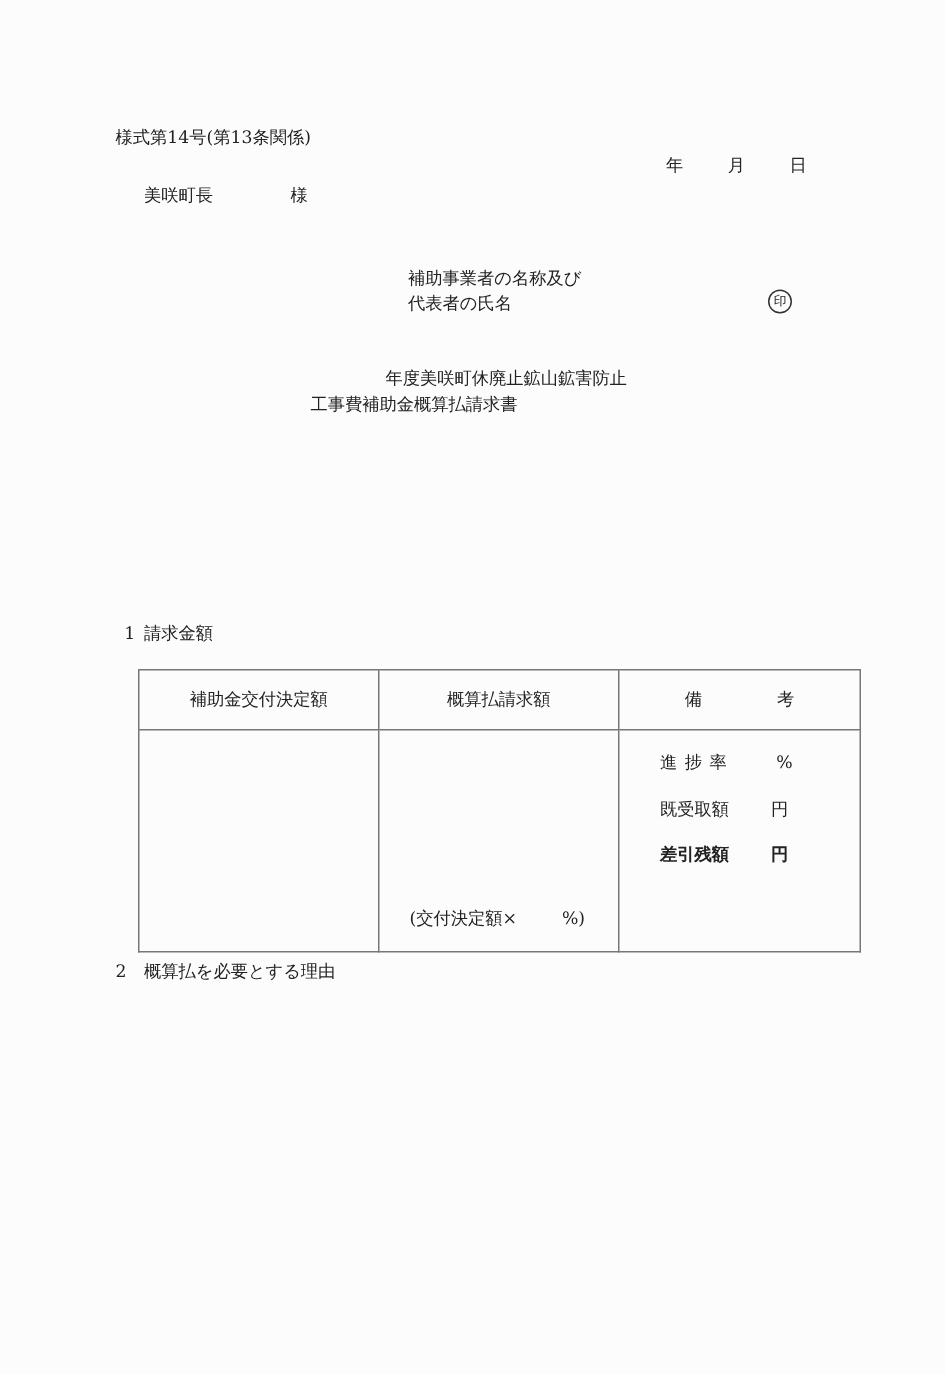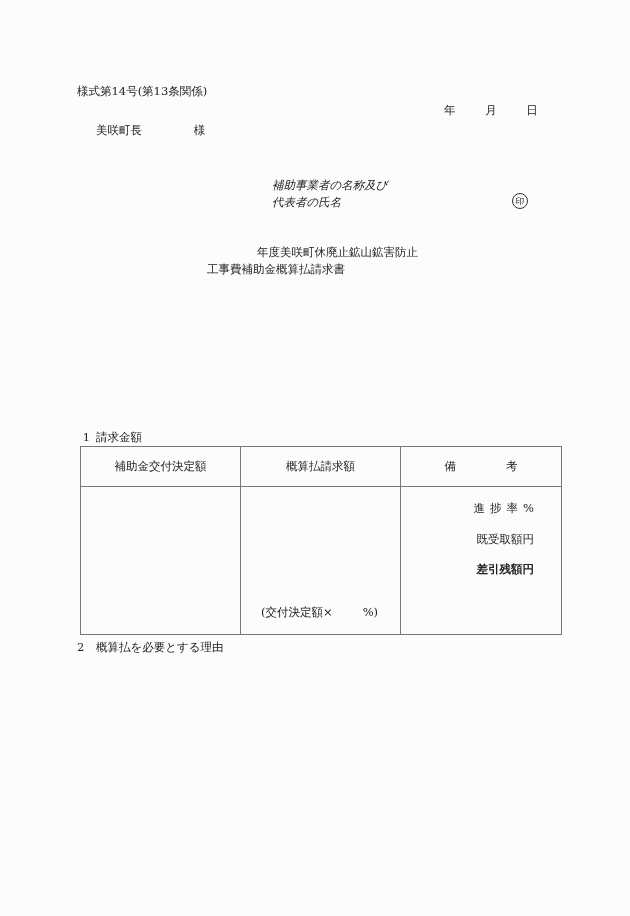--- a/index.html
+++ b/index.html
@@ -13,52 +13,52 @@
     overflow: hidden;
   }
   .abs { position: absolute; white-space: nowrap; }
   .form-no { left: 77px; top: 84px; }
   .date-line { left: 444px; top: 103px; }
   .date-line span { display: inline-block; }
   .date-line .d1 { margin-right: 26px; }
   .date-line .d2 { margin-right: 26px; }
   .addressee { left: 96px; top: 123px; text-align: right; }
   .addressee .sama { margin-left: 48px; }
-  .applicant { left: 272px; top: 177px; line-height: 17px; font-style: italic; }
+  .applicant { left: 272px; top: 177px; line-height: 17px; }
   .seal {
     left: 512px; top: 193px;
     width: 14px; height: 14px;
     border: 1px solid #333; border-radius: 50%;
     font-size: 8.5px; line-height: 14px; text-align: center;
   }
   .title1 { left: 257px; top: 245px; }
   .title2 { left: 207px; top: 262px; }
   .body-text { left: 77px; top: 318px; line-height: 18px; width: 490px; white-space: normal; }
   .body-text .line1 { padding-left: 58px; }
   .body-text .gap { display: inline-block; width: 24px; }
-  .sec1 { left: 77px; top: 430px; text-align: center; }
+  .sec1 { left: 77px; top: 415px; text-align: center; }
   .sec2 { left: 77px; top: 640px; }
   .sec-num { display: inline-block; width: 19px; }
 
   table.req {
-    position: absolute; left: 80px; top: 446px;
+    position: absolute; left: 92px; top: 446px;
     width: 481px; border-collapse: collapse;
     table-layout: fixed;
   }
   table.req td, table.req th {
     border: 1.5px solid #777;
     font-weight: normal;
     padding: 0;
   }
   table.req th { height: 39px; text-align: center; }
   table.req td { height: 147px; vertical-align: top; position: relative; }
   .col1 { width: 160px; }
   .col2 { width: 160px; }
   .col3 { width: 161px; }
-  .note-row { position: absolute; left: 27px; width: 106px; display: flex; justify-content: flex-end; }
+  .note-row { position: absolute; left: 27px; width: 106px; display: flex; justify-content: flex-start; gap: 28px; }
   .note-row .unit { text-align: right; }
   .nr1 { top: 14px; } .nr2 { top: 45px; } .nr3 { top: 75px; font-weight: bold; }
   .ratio { position: absolute; left: 20px; top: 118px; }
   .ratio .gap { display: inline-block; width: 30px; }
   .bikou .gap { display: inline-block; width: 50px; }
   .sp { letter-spacing: 5px; }
 </style>
 </head>
 <body>
 

